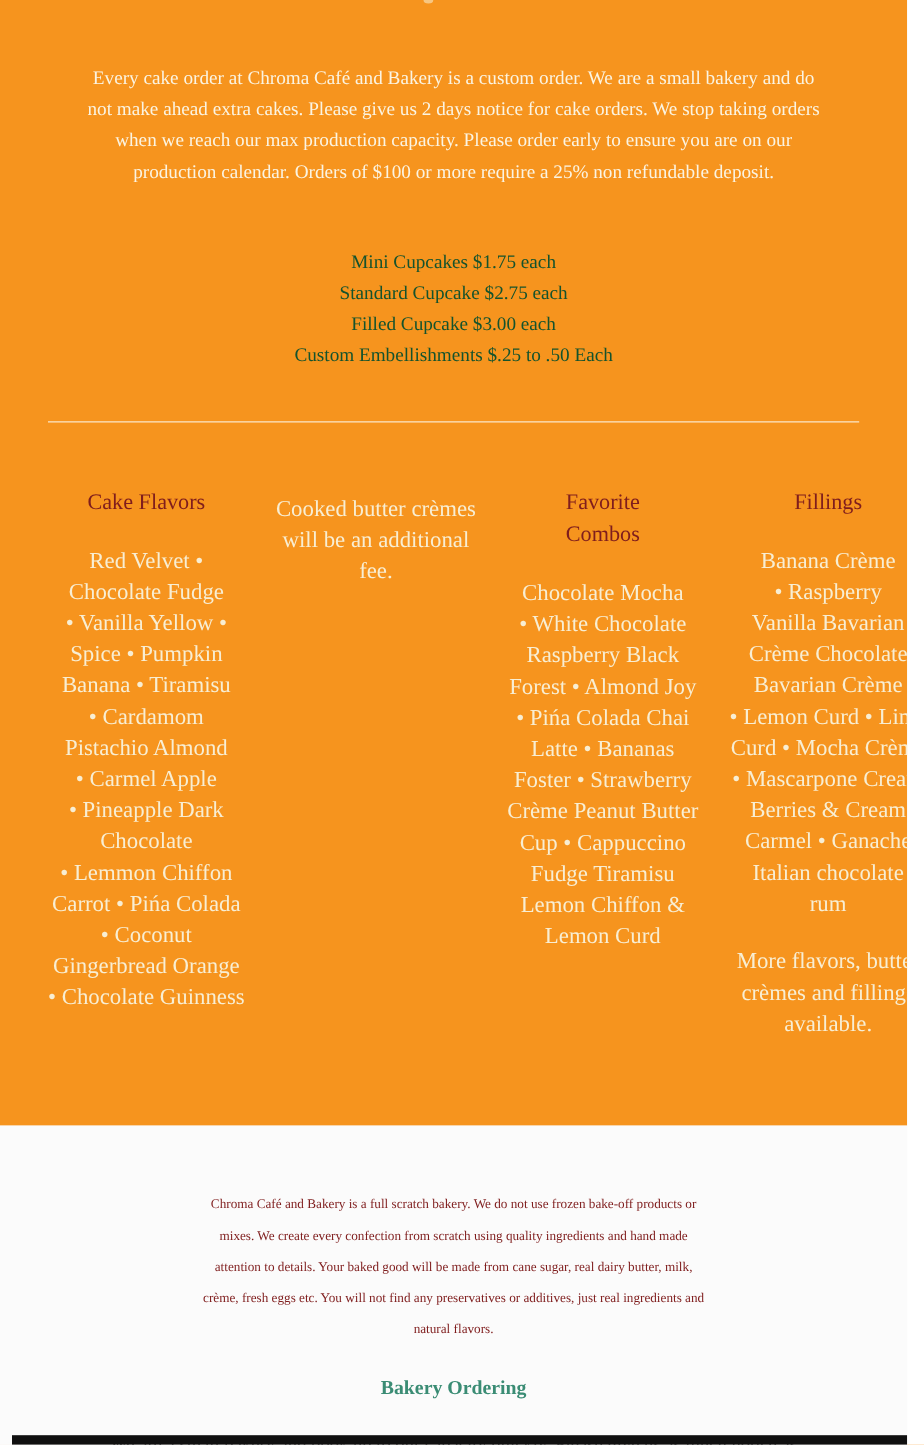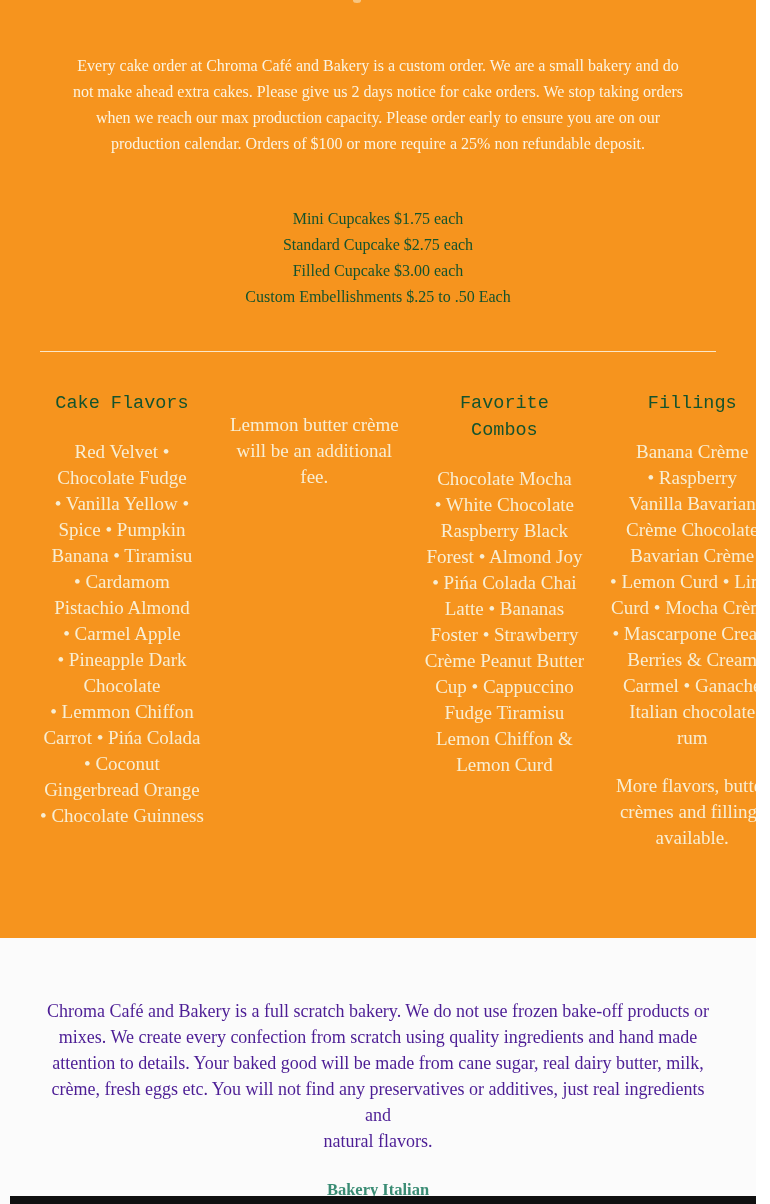--- a/index.html
+++ b/index.html
@@ -50,47 +50,46 @@
     margin: 41px 0 0;
   }
   .menu-columns {
     margin-top: 38px;
     display: grid;
     grid-template-columns: repeat(4, 1fr);
     column-gap: 26px;
   }
   .menu-column { text-align: center; }
   .col-title {
-    margin: 0;
+    margin: 16px;
     font-weight: normal;
     font-size: 18.5px;
     line-height: 27px;
-    color: #14532d;
-    font-family: Liberation Mono, monospace;
+    color: #7f1d1d;
   }
   .col-items, .col-note {
     margin-top: 22px;
     font-size: 19px;
     line-height: 26px;
     color: #F8EED3;
     white-space: pre;
   }
 
   
   .light-section {
     box-sizing: border-box;
     height: 266px;
     padding: 42px 40px 0;
     position: relative;
     text-align: center;
     background: #FBFBFB;
   }
   .about-paragraph {
-    color: #4c1d95;
-    font-size: 18px;
+    color: #7f1d1d;
+    font-size: 11px;
     line-height: 26px;
     white-space: pre-line;
   }
   .ordering-heading {
     margin: 25px 0 0;
     color: #3A8C74;
     font-weight: bold;
     font-size: 16.5px;
     line-height: 22px;
   }
@@ -145,21 +144,21 @@
 • Pineapple Dark
 Chocolate
 • Lemmon Chiffon
 Carrot • Pińa Colada
 • Coconut
 Gingerbread Orange
 • Chocolate Guinness</div>
       </div>
 
       <div class="menu-column">
-        <div class="col-note">Lemmon butter crème
+        <div class="col-note">Cooked butter crèmes
 will be an additional
 fee.</div>
       </div>
 
       <div class="menu-column">
         <h3 class="col-title">Favorite Combos</h3>
         <div class="col-items">Chocolate Mocha
 • White Chocolate
 Raspberry Black
 Forest • Almond Joy
@@ -195,20 +194,20 @@
     </div>
   </div>
 
   <div class="light-section">
     <p class="about-paragraph">Chroma Café and Bakery is a full scratch bakery. We do not use frozen bake-off products or
 mixes. We create every confection from scratch using quality ingredients and hand made
 attention to details. Your baked good will be made from cane sugar, real dairy butter, milk,
 crème, fresh eggs etc. You will not find any preservatives or additives, just real ingredients and
 natural flavors.</p>
 
-    <h3 class="ordering-heading">Bakery Italian</h3>
+    <h3 class="ordering-heading">Bakery Ordering</h3>
 
     <p class="ordering-paragraph">We are a small bakery and book up to our capacity quickly. Please give us as much notice as</p>
 
     <div class="bottom-black-bar"></div>
   </div>
 
 </div>
 
 </body></html>

